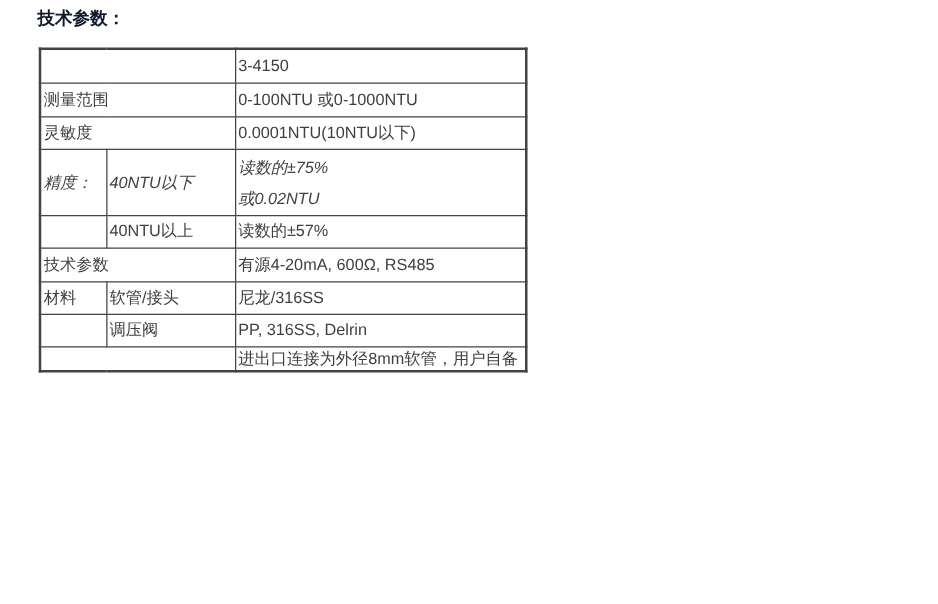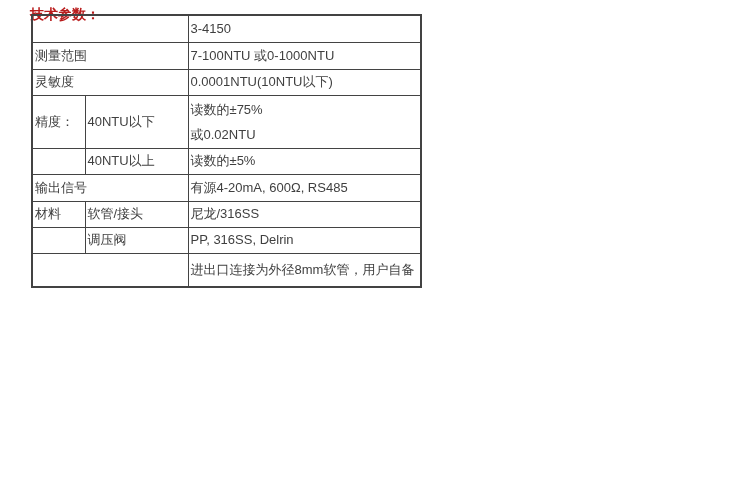--- a/index.html
+++ b/index.html
@@ -15,47 +15,47 @@
     width: 750px;
     height: 483px;
     overflow: hidden;
   }
   .section-title {
     position: absolute;
     left: 30px;
     top: 5px;
     font-size: 14px;
     font-weight: bold;
-    color: #b91c1c;
+    color: #0f172a;
     line-height: 18px;
   }
   table.spec-table {
     position: absolute;
     left: 31px;
-    top: 14px;
+    top: 38px;
     width: 389px;
     border-collapse: collapse;
     table-layout: fixed;
     border: 2px solid #434343;
   }
   table.spec-table td {
     border: 1px solid #434343;
     font-size: 13px;
     color: #3f3f3f;
     padding: 1px 2px 1px 2px;
     vertical-align: middle;
     overflow: hidden;
     white-space: nowrap;
     line-height: 16px;
   }
   tr.h27 { height: 27px; }
   tr.h26 { height: 26px; }
-  tr.h52 { height: 52px; }
+  tr.h52 { height: 52px; font-style: italic; }
   tr.h33 { height: 33px; }
-  tr.h28 { height: 34px; }
+  tr.h28 { height: 20px; }
   td.two-line div { line-height: 25px; }
   td sup {
     font-size: 10px;
     line-height: 0;
   }
 </style>
 </head>
 <body>
 
 <div class="page">
@@ -68,41 +68,41 @@
       <col style="width:103px">
       <col style="width:233px">
     </colgroup>
     <tbody>
       <tr class="h27">
         <td colspan="2"></td>
         <td>3-4150</td>
       </tr>
       <tr class="h27">
         <td colspan="2">测量范围</td>
-        <td>7-100NTU 或0-1000NTU</td>
+        <td>0-100NTU 或0-1000NTU</td>
       </tr>
       <tr class="h26">
         <td colspan="2">灵敏度</td>
         <td>0.0001NTU(10NTU以下)</td>
       </tr>
       <tr class="h52">
         <td>精度：</td>
         <td>40NTU以下</td>
         <td class="two-line">
           <div>读数的±75%</div>
           <div>或0.02NTU</div>
         </td>
       </tr>
       <tr class="h26">
         <td></td>
         <td>40NTU以上</td>
-        <td>读数的±5%</td>
+        <td>读数的±57%</td>
       </tr>
       <tr class="h27">
-        <td colspan="2">输出信号</td>
+        <td colspan="2">技术参数</td>
         <td>有源4-20mA, 600Ω, RS485</td>
       </tr>
       <tr class="h26">
         <td>材料</td>
         <td>软管/接头</td>
         <td>尼龙/316SS</td>
       </tr>
       <tr class="h26">
         <td></td>
         <td>调压阀</td>

